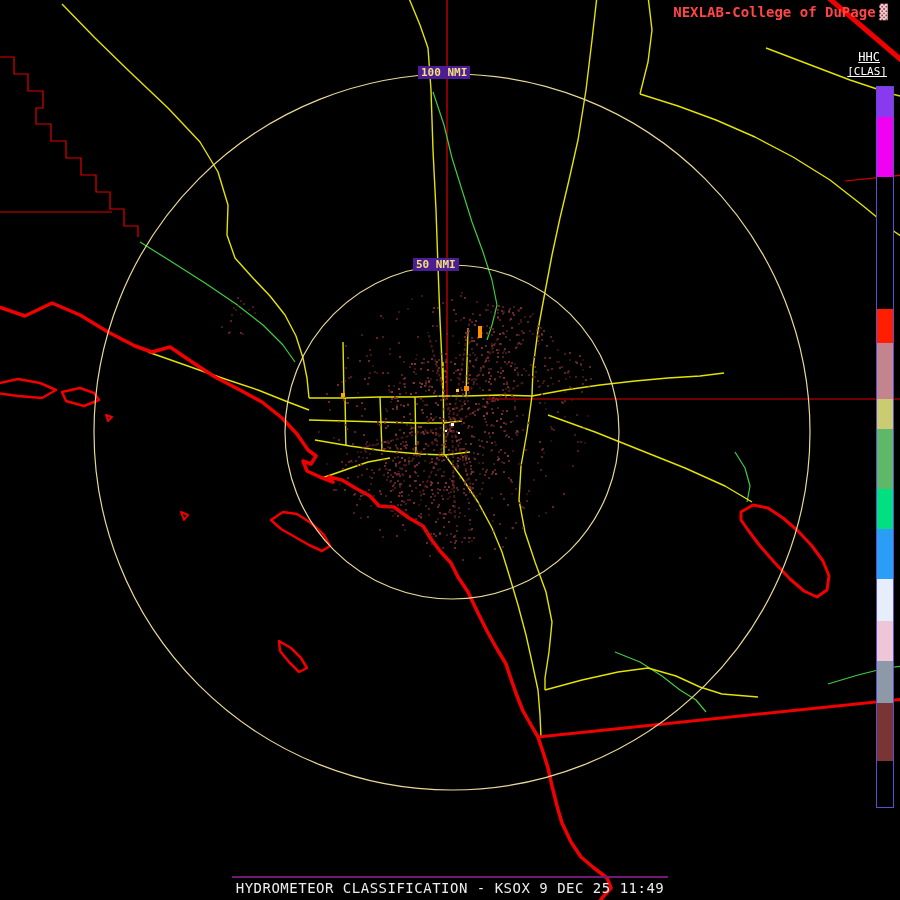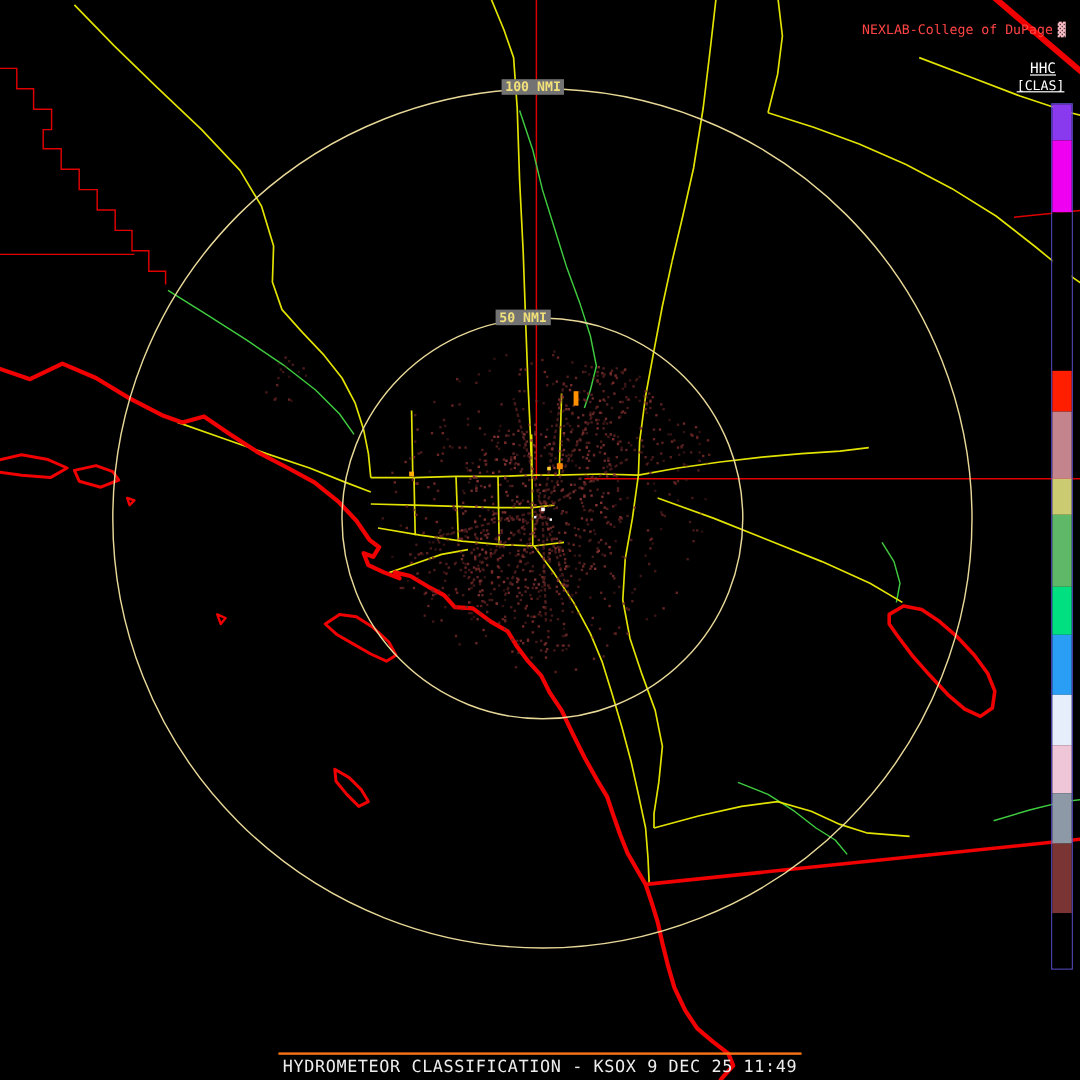--- a/index.html
+++ b/index.html
@@ -1,37 +1,37 @@
 <!DOCTYPE html>
 <html><head>
 <meta charset="utf-8">
 <style>
   html,body{margin:0;padding:0;background:#000;}
   .stage{position:relative;width:900px;height:900px;background:#000;overflow:hidden;
          font-family:"DejaVu Sans Mono", monospace;}
   .stage svg{position:absolute;left:0;top:0;}
 
-  .ring-label{position:absolute;background:#737373;color:#f2e07a;font-size:11px;font-weight:bold;
+  .ring-label{position:absolute;background:#4c1d95;color:#f2e07a;font-size:11px;font-weight:bold;
               padding:0 3px;line-height:13px;}
   .ring-label-100{left:418px;top:66px;}
   .ring-label-50{left:413px;top:258px;}
 
-  .attribution{position:absolute;top:19px;right:12px;color:#ff4545;font-size:11px;line-height:12px;}
+  .attribution{position:absolute;top:6px;right:12px;color:#ff4545;font-size:14px;line-height:12px;font-weight:bold;}
   .attr-mark{color:#ffc0cb;margin-left:4px;}
 
   .legend{position:absolute;top:50px;right:6px;color:#ffffff;text-decoration:underline;}
   .legend-title{text-align:right;font-size:12px;padding-right:14px;line-height:14px;}
   .legend-mode{text-align:right;font-size:11px;padding-right:7px;line-height:13px;margin-top:1px;}
   .legend-body{display:flex;justify-content:flex-end;margin-top:8px;}
   .legend-labels{display:flex;flex-direction:column;margin-right:8px;}
   .legend-label{display:flex;align-items:center;justify-content:flex-end;font-size:11px;color:#ffffff;}
   .legend-bar{display:flex;flex-direction:column;width:16px;border:1px solid #5a4fcf;}
 
   .caption{position:absolute;bottom:3px;width:100%;text-align:center;}
-  .caption-text{display:inline-block;border-top:2px solid #f97316;padding:2px 4px 0 4px;
+  .caption-text{display:inline-block;border-top:2px solid #701a75;padding:2px 4px 0 4px;
                 color:#ededed;font-size:14px;letter-spacing:0.5px;}
 </style>
 </head>
 <body>
 
 <div class="stage">
 
   <svg width="900" height="900" viewBox="0 0 900 900">
 
     <g stroke="#e00000" stroke-width="1.2" fill="none">

